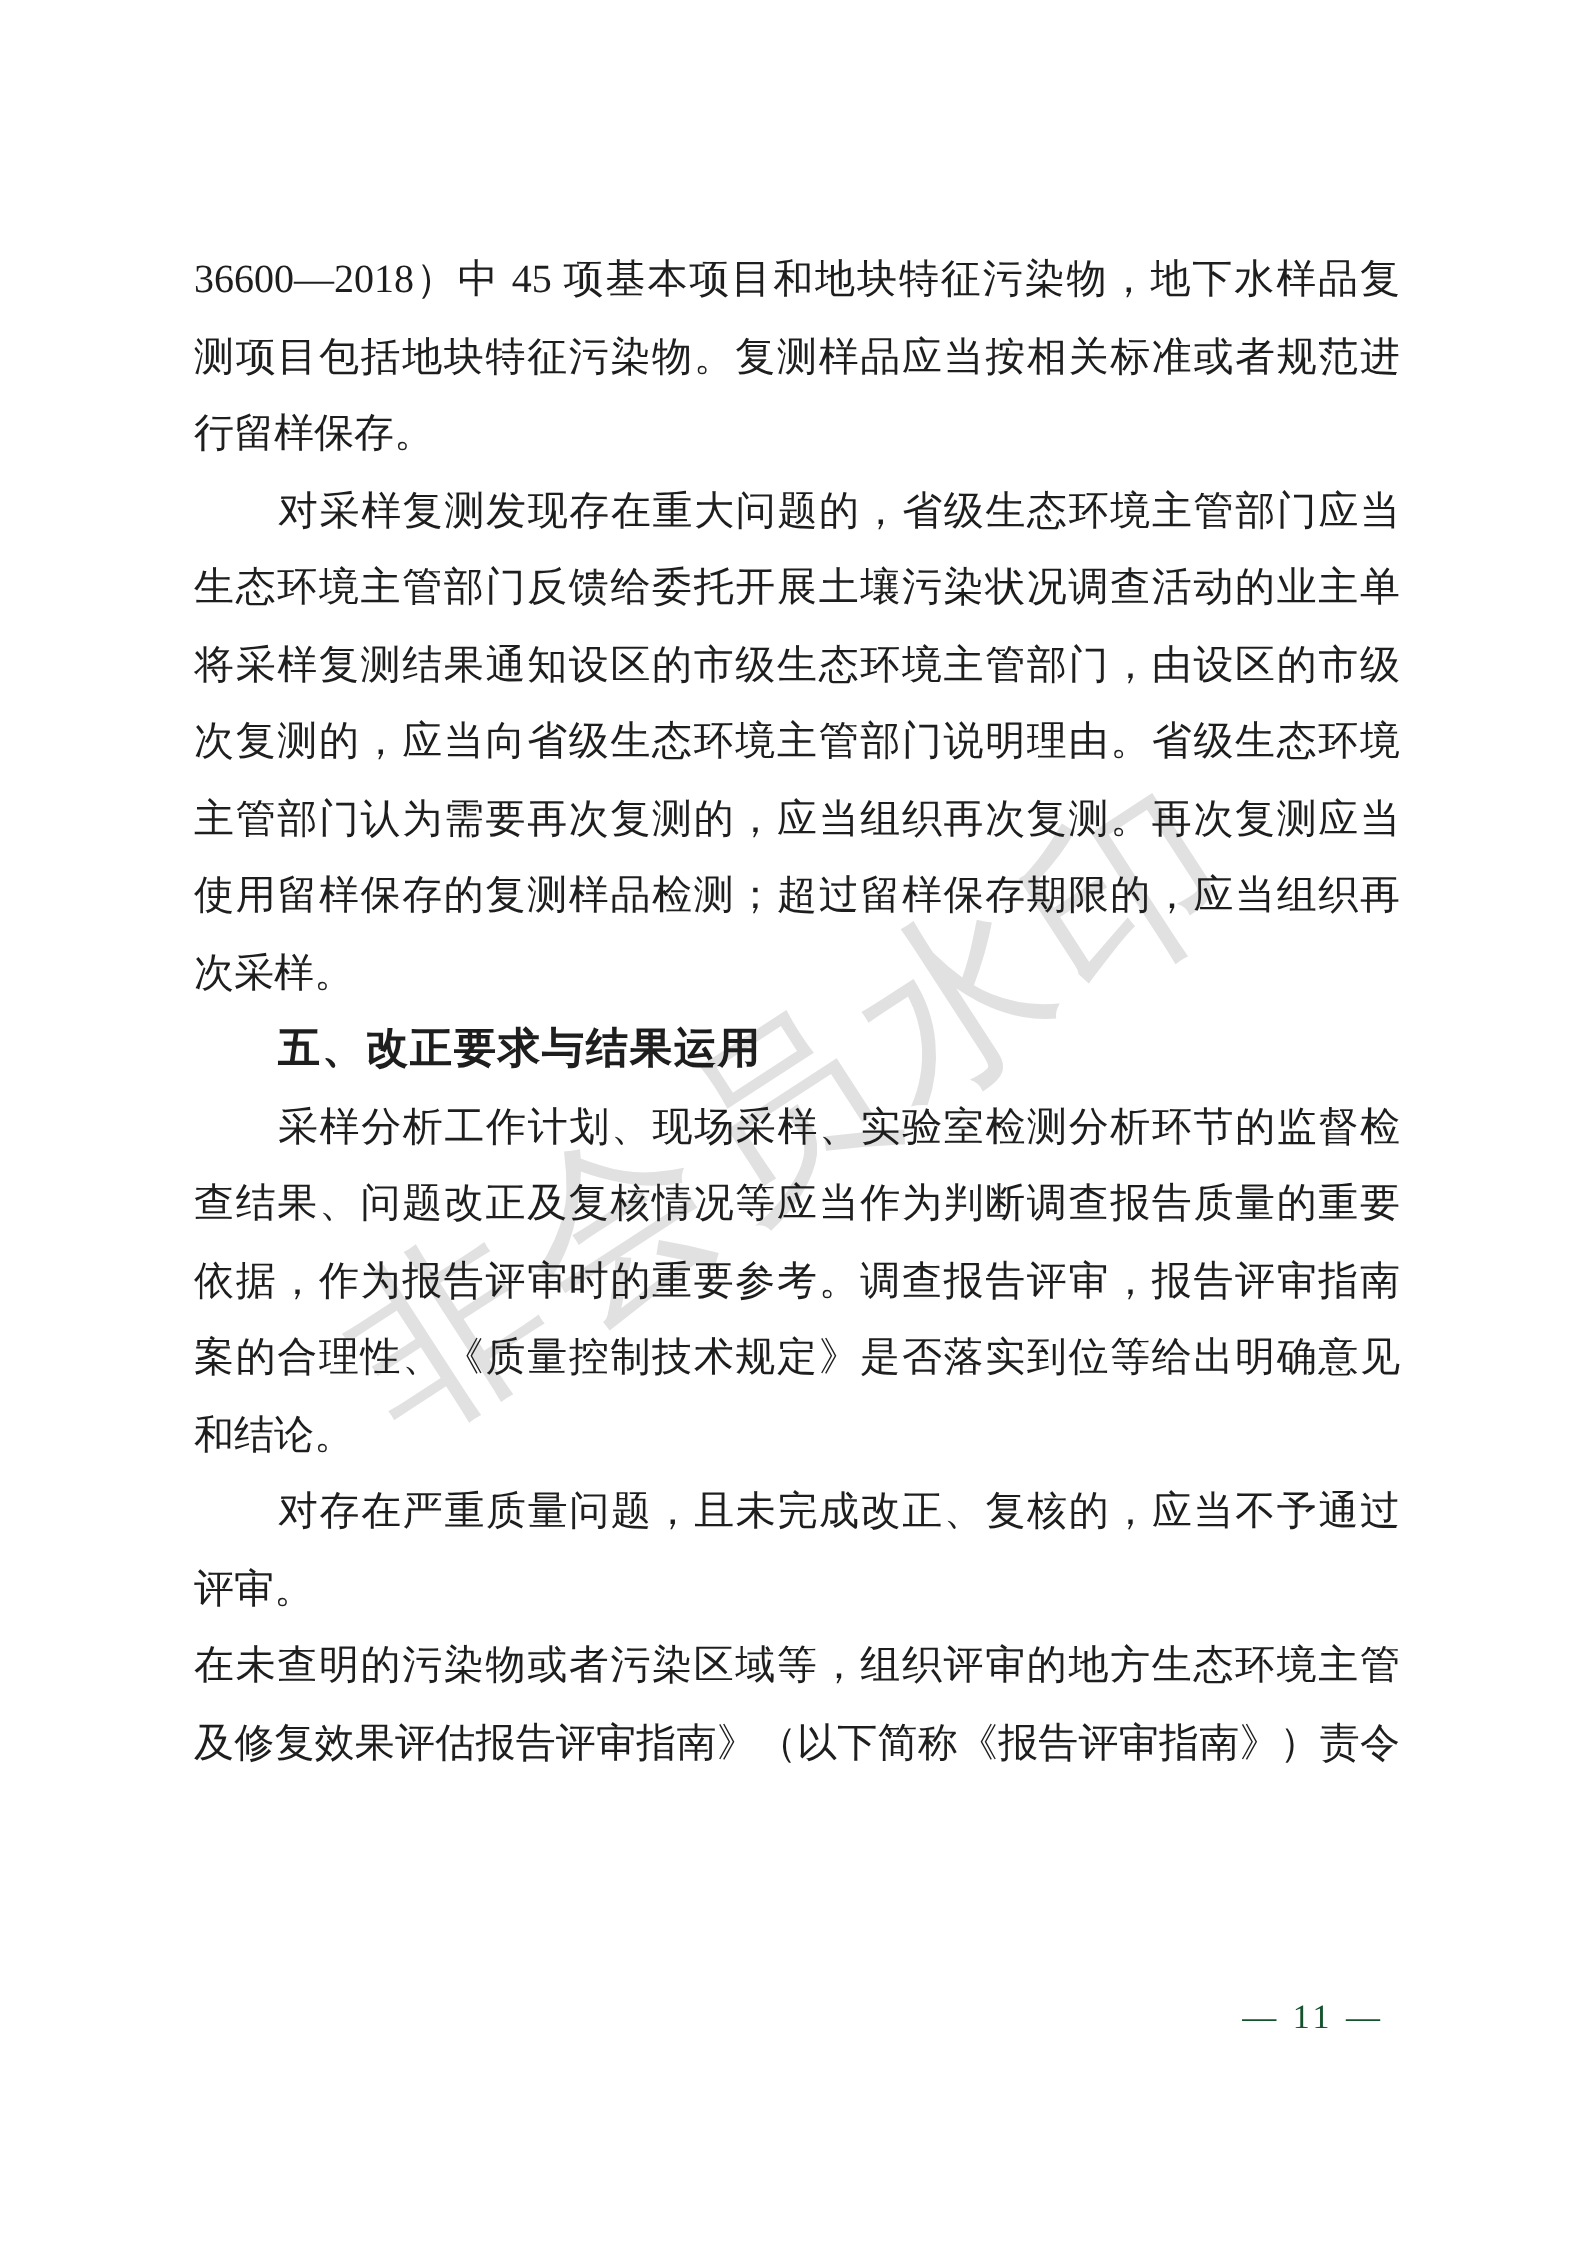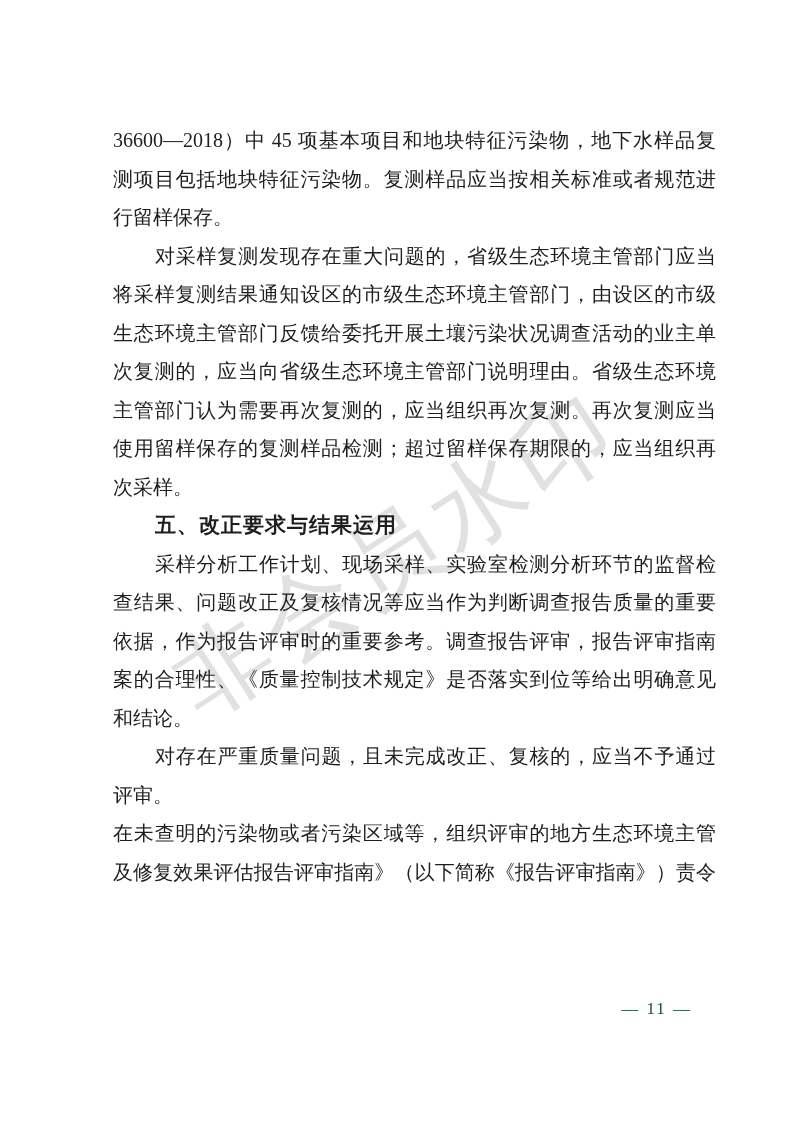--- a/index.html
+++ b/index.html
@@ -30,21 +30,20 @@
     white-space: nowrap;
     z-index: 0;
     user-select: none;
   }
   .content {
     position: absolute;
     left: 97px;
     top: 121px;
     width: 603px;
     z-index: 1;
-    margin-left: 16px;
   }
   .line {
     height: 38.5px;
     line-height: 38.5px;
     font-size: 20px;
     text-align: left;
     white-space: normal;
     overflow: hidden;
   }
   .line.j {
@@ -76,22 +75,22 @@
 <body>
 
 <div class="page">
   <div class="watermark">非会员水印</div>
 
   <main class="content">
       <div class="line j">36600—2018）中 45 项基本项目和地块特征污染物，地下水样品复</div>
       <div class="line j">测项目包括地块特征污染物。复测样品应当按相关标准或者规范进</div>
       <div class="line">行留样保存。</div>
       <div class="line j indent">对采样复测发现存在重大问题的，省级生态环境主管部门应当</div>
+      <div class="line j">生态环境主管部门反馈给委托开展土壤污染状况调查活动的业主单</div>
       <div class="line j">将采样复测结果通知设区的市级生态环境主管部门，由设区的市级</div>
-      <div class="line j">生态环境主管部门反馈给委托开展土壤污染状况调查活动的业主单</div>
       <div class="line j">次复测的，应当向省级生态环境主管部门说明理由。省级生态环境</div>
       <div class="line j">主管部门认为需要再次复测的，应当组织再次复测。再次复测应当</div>
       <div class="line j">使用留样保存的复测样品检测；超过留样保存期限的，应当组织再</div>
       <div class="line">次采样。</div>
       <div class="line indent heading">五、改正要求与结果运用</div>
       <div class="line j indent">采样分析工作计划、现场采样、实验室检测分析环节的监督检</div>
       <div class="line j">查结果、问题改正及复核情况等应当作为判断调查报告质量的重要</div>
       <div class="line j">依据，作为报告评审时的重要参考。调查报告评审，报告评审指南</div>
       <div class="line j">案的合理性、《质量控制技术规定》是否落实到位等给出明确意见</div>
       <div class="line">和结论。</div>

